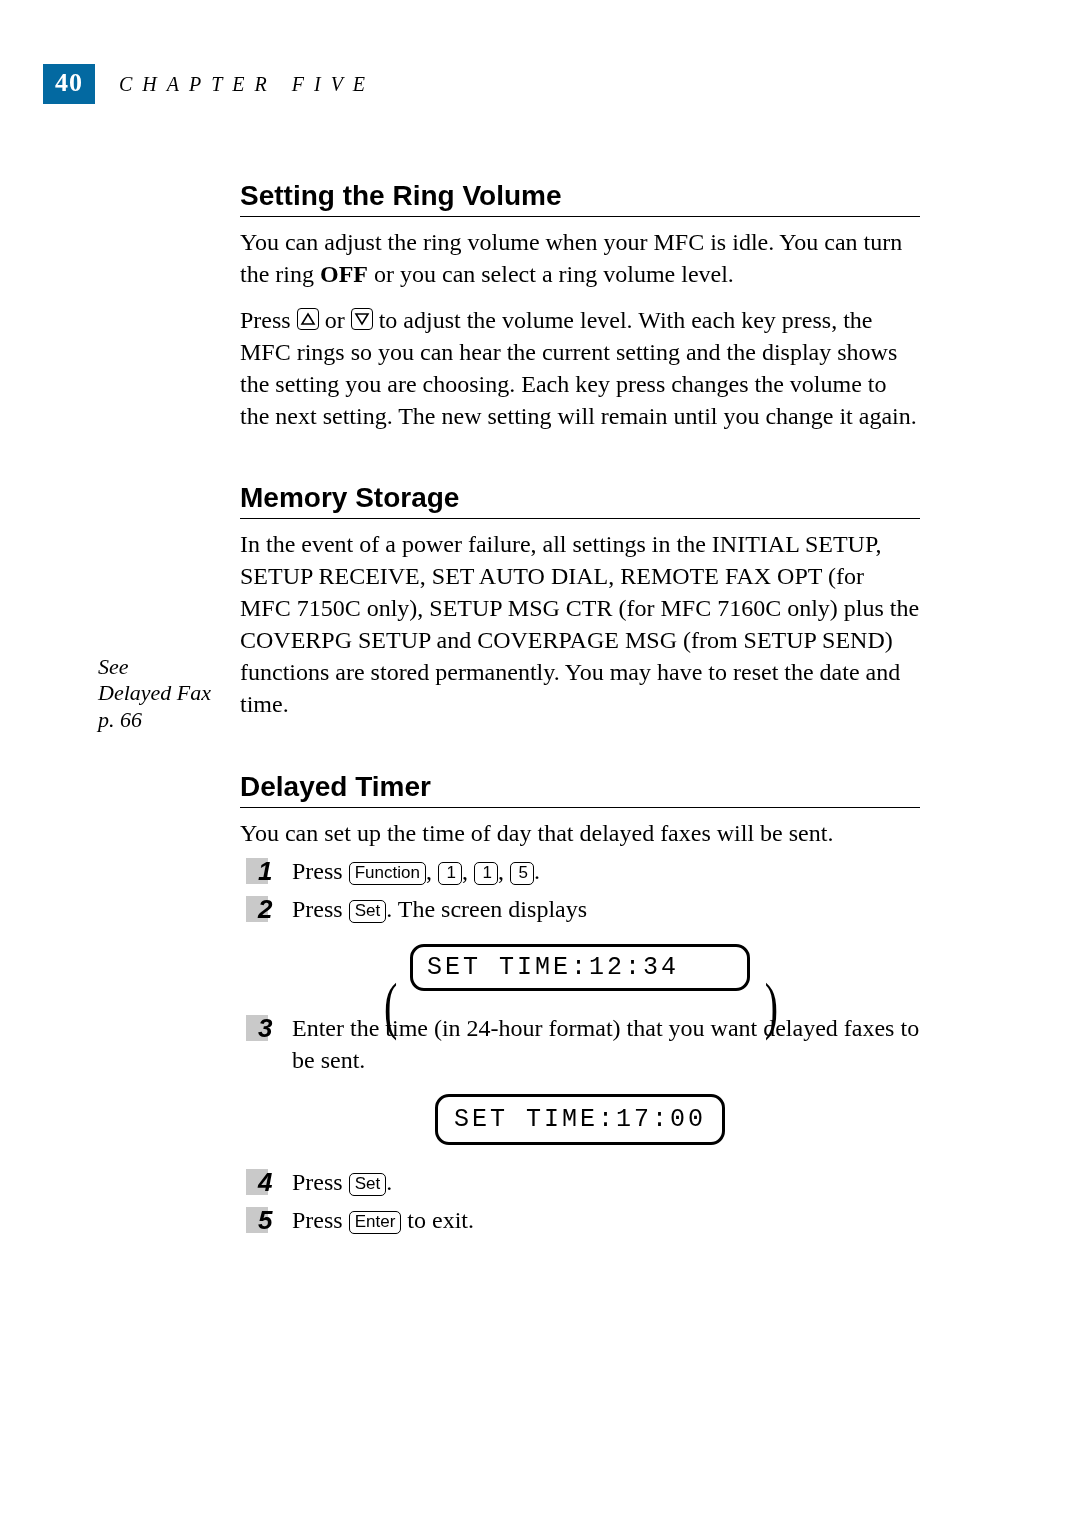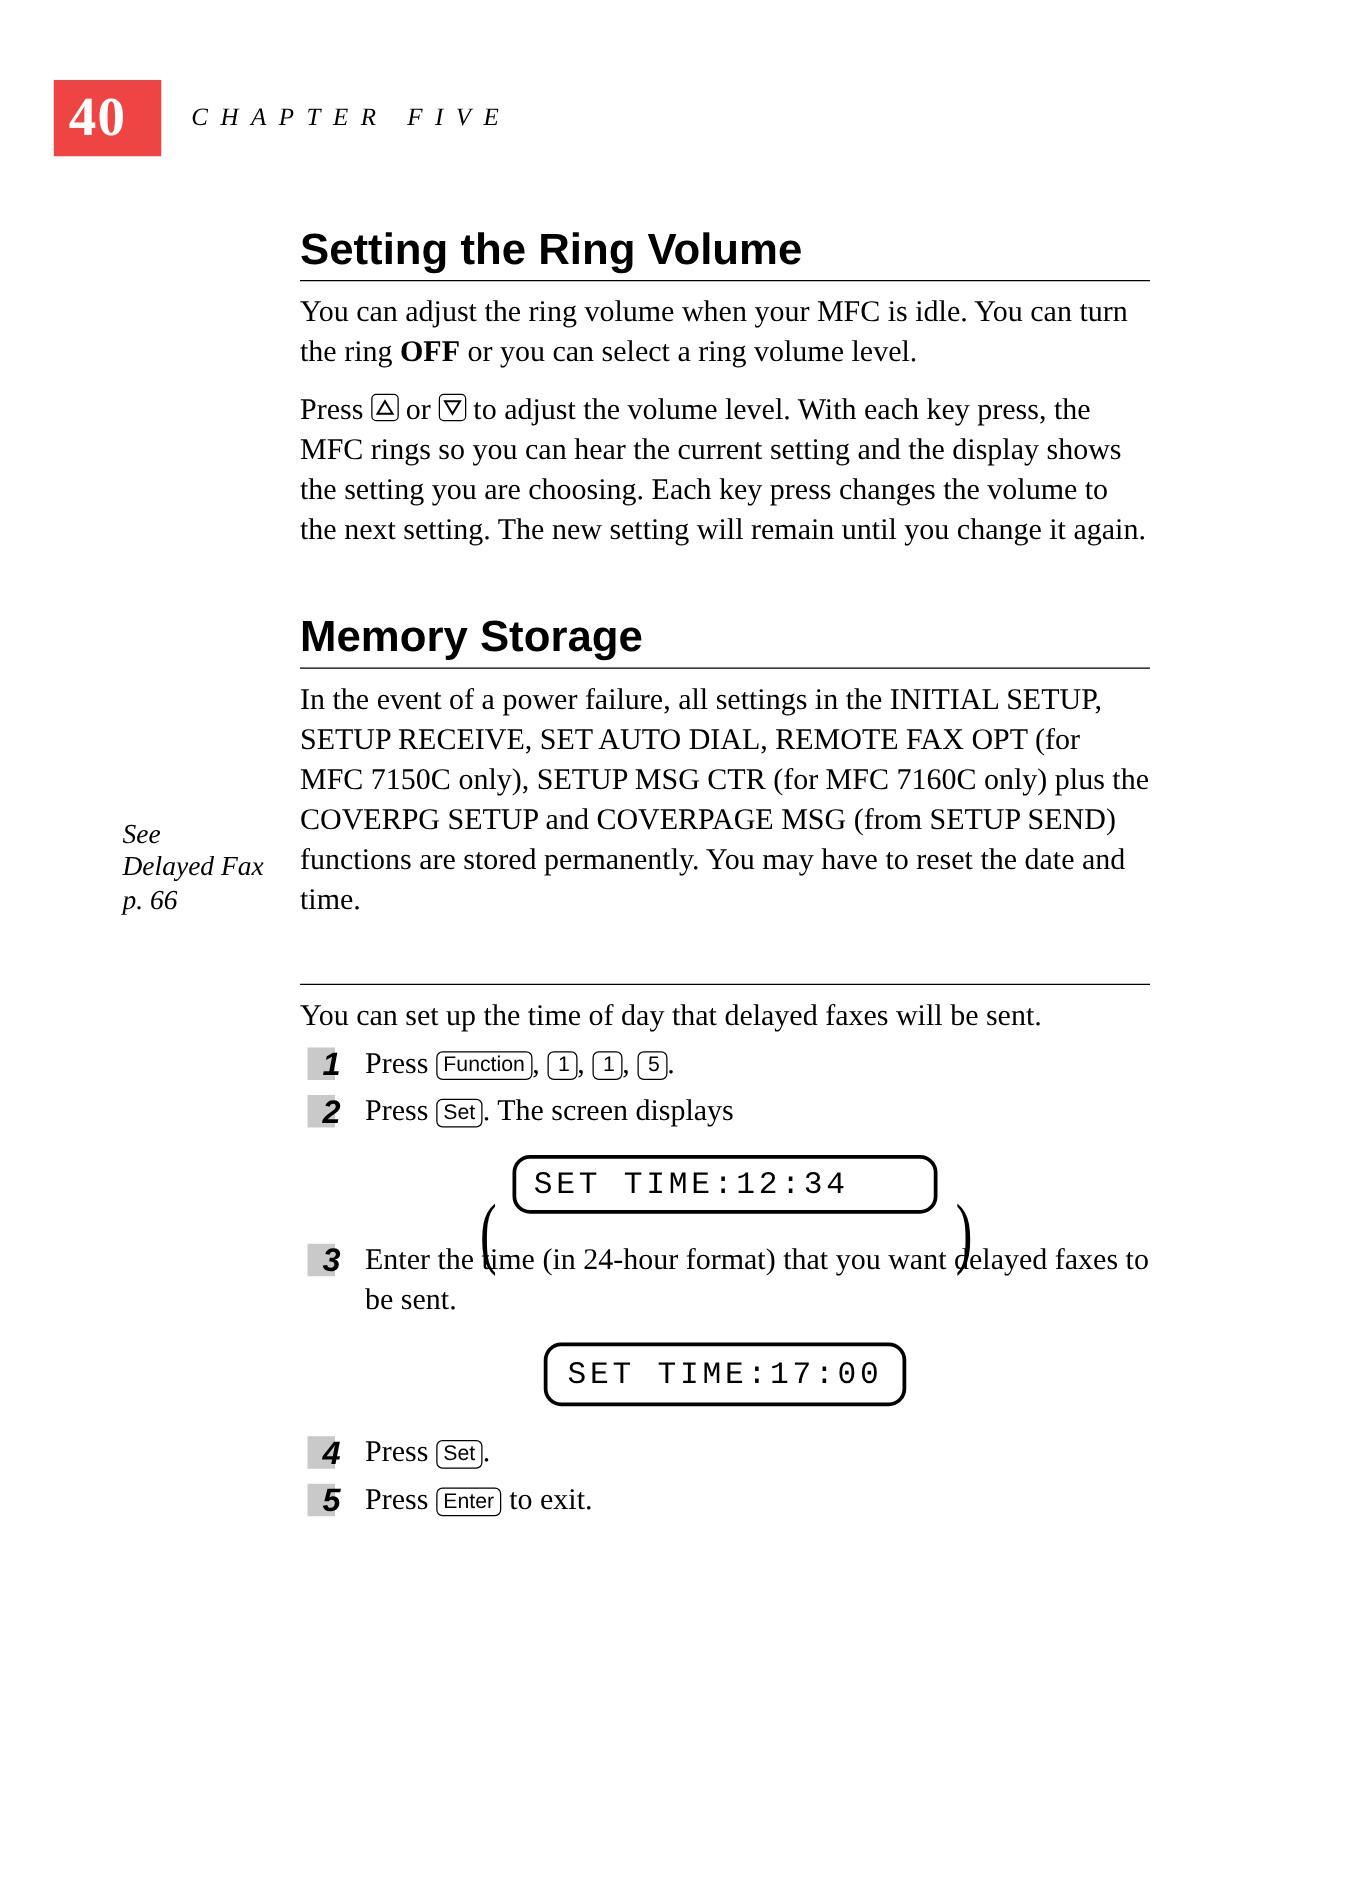--- a/index.html
+++ b/index.html
@@ -19,46 +19,46 @@
     box-sizing: border-box;
   }
   .header-row {
     position: absolute;
     top: 64px;
     left: 43px;
     display: flex;
     align-items: center;
   }
   .page-number-box {
-    background: #ef4444;
+    background: #0369a1;
     color: #fff;
     font-family: "Times New Roman", Times, serif;
     font-weight: bold;
-    font-size: 44px;
-    padding: 4px 28px 6px 12px;
+    font-size: 26px;
+    padding: 4px 12px 6px 12px;
     letter-spacing: 1px;
   }
   .chapter-label {
     font-family: "Times New Roman", Times, serif;
     font-size: 20px;
     letter-spacing: 10px;
     margin-left: 24px;
     text-transform: uppercase;
     font-style: italic;
   }
   .content {
     position: absolute;
     top: 180px;
     left: 240px;
     width: 700px;
   }
   .section-title {
     font-family: Helvetica, Arial, sans-serif;
     font-weight: bold;
-    font-size: 35px;
+    font-size: 28px;
     margin: 0 0 4px 0;
   }
   .rule {
     border: none;
     border-top: 1.5px solid #000;
     margin: 0 0 10px 0;
     width: 680px;
   }
   p.body {
     font-size: 24px;
@@ -220,20 +220,21 @@
     </p>
 
     <div class="sec-spacing-lg"></div>
 
     <div class="section-title">Memory Storage</div>
     <hr class="rule">
     <p class="body">In the event of a power failure, all settings in the INITIAL SETUP, SETUP RECEIVE, SET AUTO DIAL, REMOTE FAX OPT (for MFC 7150C only), SETUP MSG CTR (for MFC 7160C only) plus the COVERPG SETUP and COVERPAGE MSG (from SETUP SEND) functions are stored permanently. You may have to reset the date and time.</p>
 
     <div class="sec-spacing-lg"></div>
 
+    <div class="section-title">Delayed Timer</div>
     <hr class="rule">
     <p class="body" style="margin-bottom:6px;">You can set up the time of day that delayed faxes will be sent.</p>
 
     <div class="step-row">
       <div class="step-num">1</div>
       <div class="step-text">
         <span>Press </span><span class="key">Function</span><span>, </span><span class="key">1</span><span>, </span><span class="key">1</span><span>, </span><span class="key">5</span><span>.</span>
       </div>
     </div>
 

